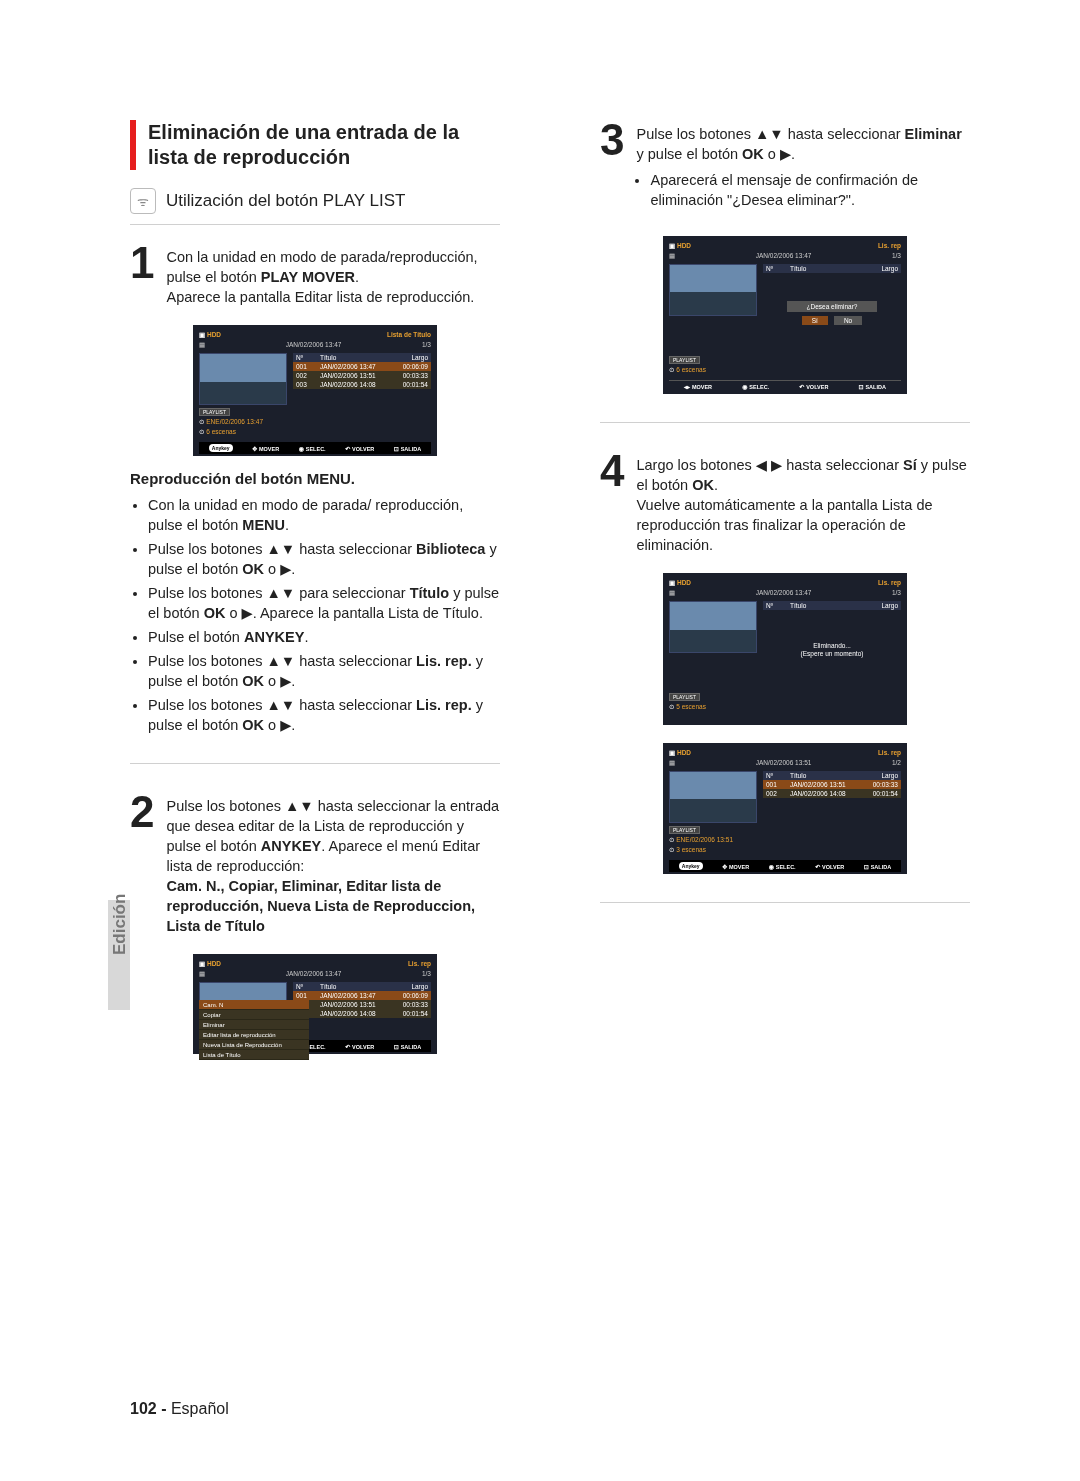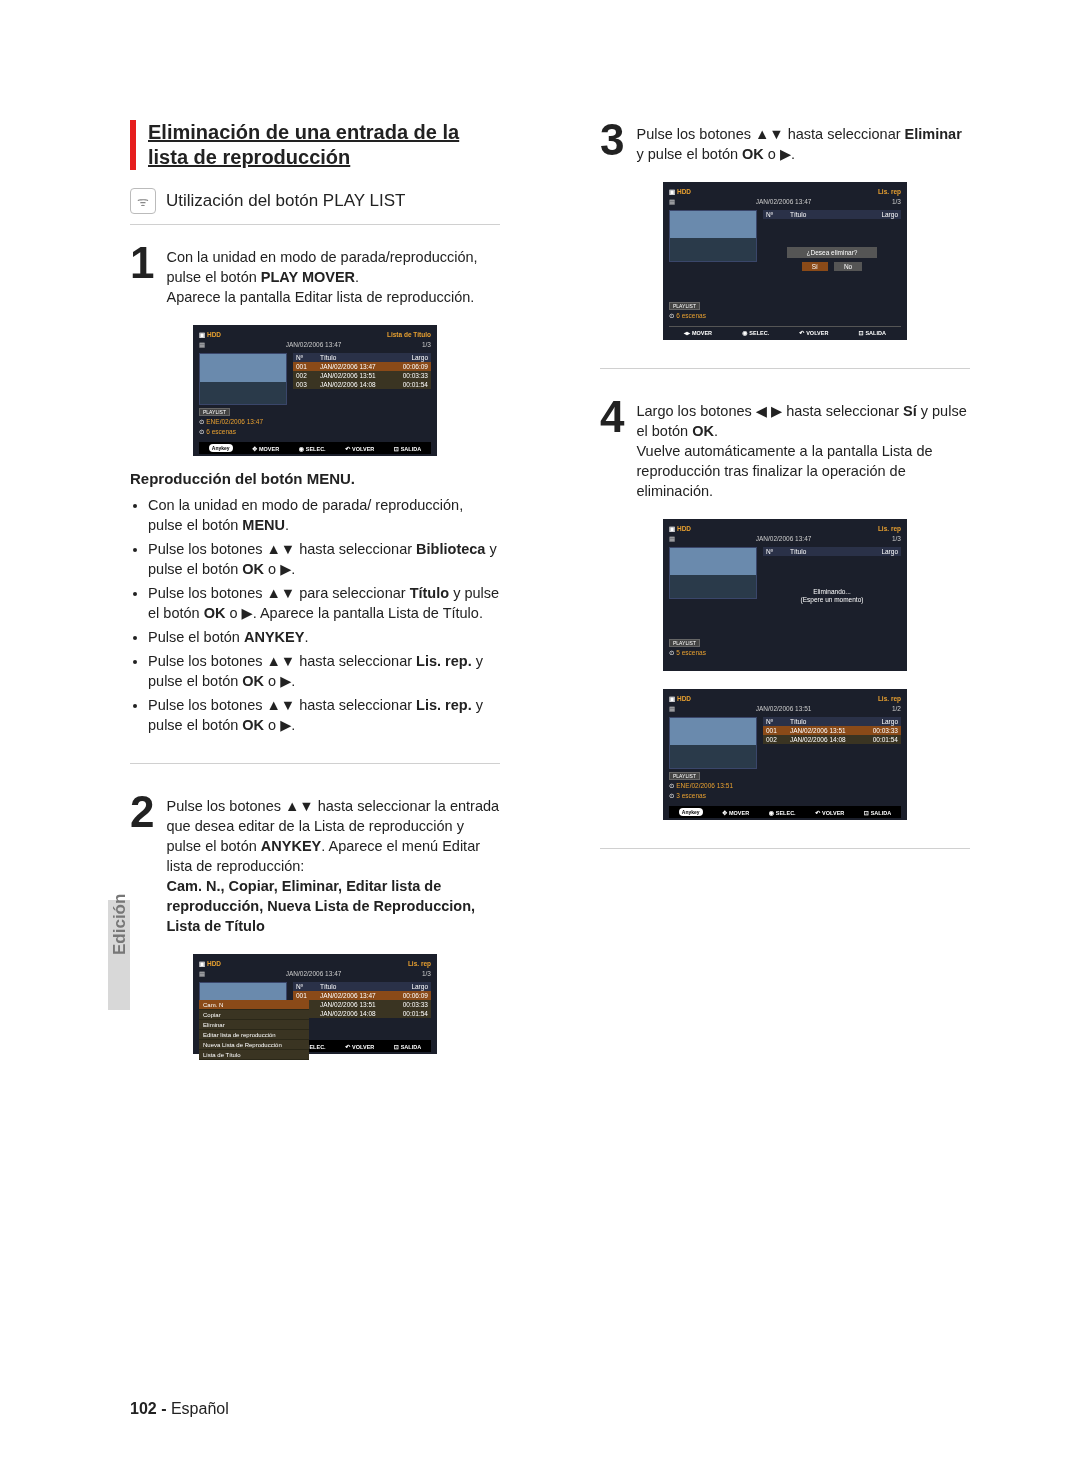--- a/index.html
+++ b/index.html
@@ -37,21 +37,21 @@
     left:2px; top:55px;
     transform:rotate(-90deg);
     transform-origin:left top;
     font-weight:bold;
     color:#777;
     font-size:17px;
     white-space:nowrap;
   }
   .cols{display:flex; gap:100px;}
   .col{flex:1; min-width:0;}
-  .head{display:flex; gap:12px; margin-bottom:18px;text-decoration:underline;}
+  .head{display:flex; gap:12px; margin-bottom:18px;}
   .redbar{width:6px; background:var(--accent); flex:none;}
   .head h1{font-size:20px; font-weight:bold; margin:0; line-height:1.25;}
   .icon-row{display:flex; align-items:center; gap:10px; margin:16px 0 6px;}
   .square-icon{
     width:26px;height:26px;border:1px solid #bbb;border-radius:4px;
     display:flex;align-items:center;justify-content:center;font-size:13px;color:#888;
   }
   .sub-h{font-weight:normal; font-size:17px;}
   hr.thin{border:none;height:1px;background:var(--line);margin:10px 0 18px;}
   hr.sep{border:none;height:1px;background:var(--line);margin:28px 0;}
@@ -274,20 +274,23 @@
       </div>
     </div>
       </div>
   </div>
 
   <div class="col">
     <div class="step">
       <div class="step-num">3</div>
       <div class="step-body">
         <span>Pulse los botones ▲▼ hasta seleccionar </span><span class="b">Eliminar</span><span> y pulse el botón </span><span class="b">OK</span><span> o ▶.</span>
+        <ul class="bul" style="padding-left:14px;margin-top:6px;">
+            <li>Aparecerá el mensaje de confirmación de eliminación "¿Desea eliminar?".</li>
+          </ul>
       </div>
     </div>
 
     <div class="screen-wrap">
         <div class="screen">
       <div class="sc-top">
             <span class="left">HDD</span>
             <span>Lis. rep</span>
           </div>
       <div class="sc-sub">

